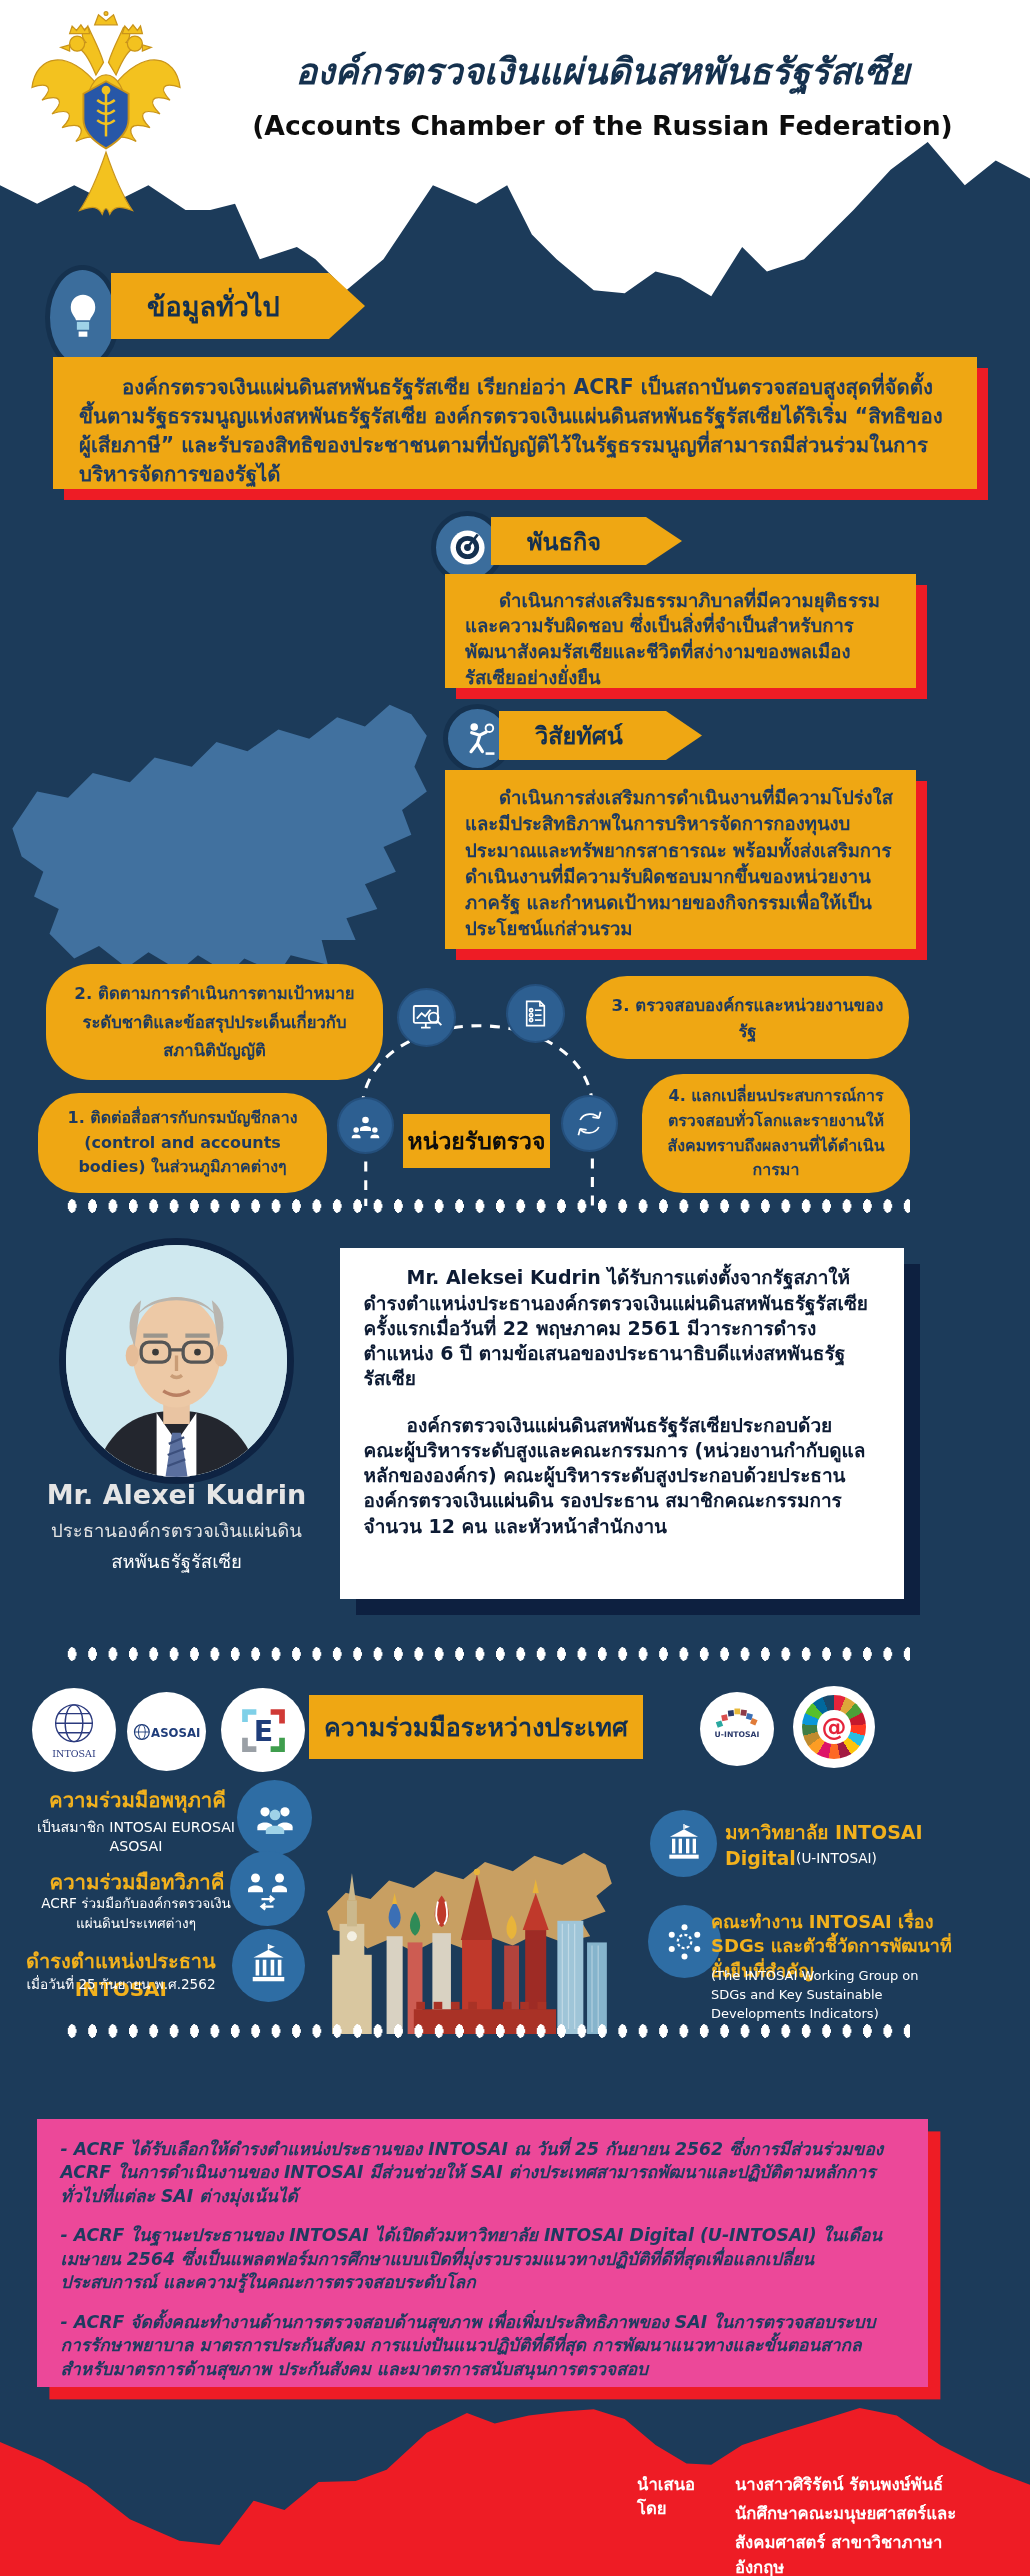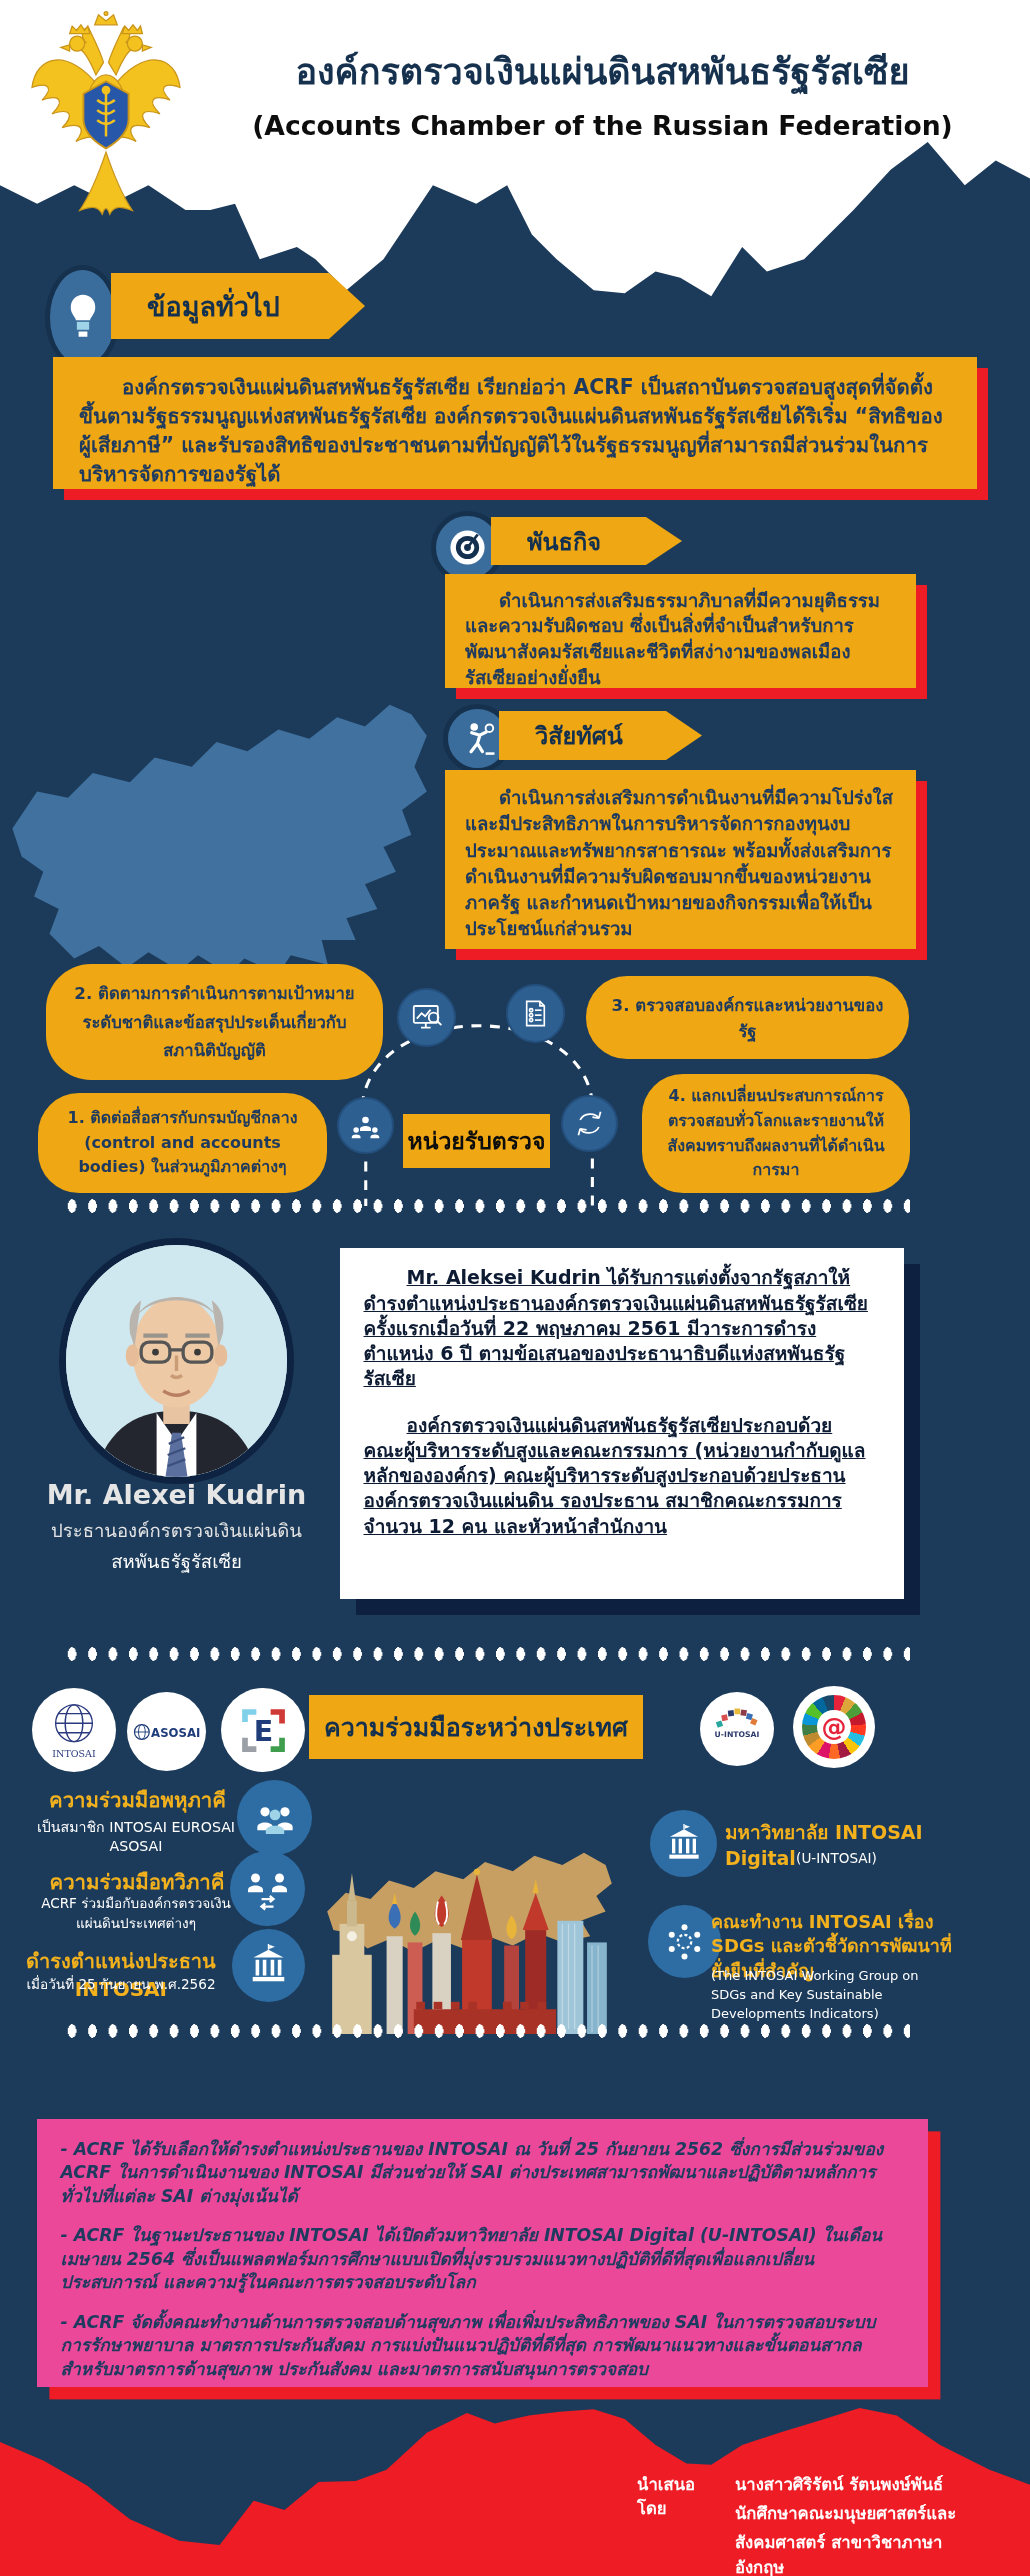--- a/index.html
+++ b/index.html
@@ -1,38 +1,38 @@
 <!DOCTYPE html>
 <html style="font-size:10px"><head>
 <meta charset="utf-8">
 <style>
   html,body{margin:0;padding:0;background:#1c3b5a;}
   #page{position:relative;width:1031px;height:2576px;background:#1c3b5a;overflow:hidden;
         font-family:"DejaVu Sans","Liberation Sans",sans-serif;}
   .abs{position:absolute;}
   .txt{overflow-wrap:anywhere;word-break:break-word;}
   
-  .hd-title{left:204px;top:43px;width:797px;text-align:center;font-size:36px;font-weight:bold;color:#15314e;}
+  .hd-title{left:204px;top:43px;width:797px;text-align:center;font-size:36px;font-weight:bold;color:#15314e;font-style:italic;}
   .hd-sub{left:204px;top:110px;width:797px;text-align:center;font-size:26.6px;font-weight:bold;color:#0d0d0d;}
   
   .banner{background:#efa713;color:#14304f;font-weight:bold;display:flex;align-items:center;}
   .pennant{clip-path:polygon(0 0,calc(100% - 36px) 0,100% 50%,calc(100% - 36px) 100%,0 100%);padding-left:36px;}
   .icon-circle{background:#3b6d9c;border:5.6px solid #15314e;border-radius:50%;
                display:flex;align-items:center;justify-content:center;box-sizing:border-box;}
   .yellow-box{background:#efa713;box-shadow:11px 11px 0 #ee1c25;color:#1e3a5f;font-weight:bold;box-sizing:border-box;}
   .yellow-box p{margin:0;text-indent:43px;}
   
   .dbox{background:#efa713;color:#1e3a5f;font-weight:bold;display:flex;align-items:center;justify-content:center;
         text-align:center;box-sizing:border-box;}
   .dcircle{background:#2d5f91;border:2.5px solid #244f7c;border-radius:50%;display:flex;align-items:center;justify-content:center;box-sizing:border-box;}
   .dots{height:16px;background-image:radial-gradient(4.3px 6.8px at 10px 8px,#fff 97%,rgba(255,255,255,0) 100%);
         background-size:20.4px 16px;background-repeat:repeat-x;}
   
   .kbox{background:#fff;box-shadow:16px 16px 0 #0d2040;color:#0d1b33;font-weight:bold;box-sizing:border-box;padding:17.3px 23.5px;}
-  .kbox p{margin:0 4px 21px 0;text-indent:43px;text-decoration:underline;}
+  .kbox p{margin:0 4px 21px 0;text-indent:43px;}
   
   .logo-circle{background:#fff;border-radius:50%;display:flex;align-items:center;justify-content:center;overflow:hidden;}
   .coop-title{color:#f2b11d;font-weight:bold;text-align:center;}
   .coop-desc{color:#fff;text-align:center;}
   .badge{background:#2e6da4;border-radius:50%;display:flex;align-items:center;justify-content:center;}
   .sdg-ring{border-radius:50%;position:relative;
     background:conic-gradient(#e5243b 0 21deg,#dda63a 21deg 42deg,#4c9f38 42deg 63deg,#c5192d 63deg 85deg,
     #ff3a21 85deg 106deg,#26bde2 106deg 127deg,#fcc30b 127deg 148deg,#a21942 148deg 169deg,#fd6925 169deg 190deg,
     #dd1367 190deg 212deg,#fd9d24 212deg 233deg,#bf8b2e 233deg 254deg,#3f7e44 254deg 275deg,#0a97d9 275deg 296deg,
     #56c02b 296deg 318deg,#00689d 318deg 339deg,#19486a 339deg 360deg);}

